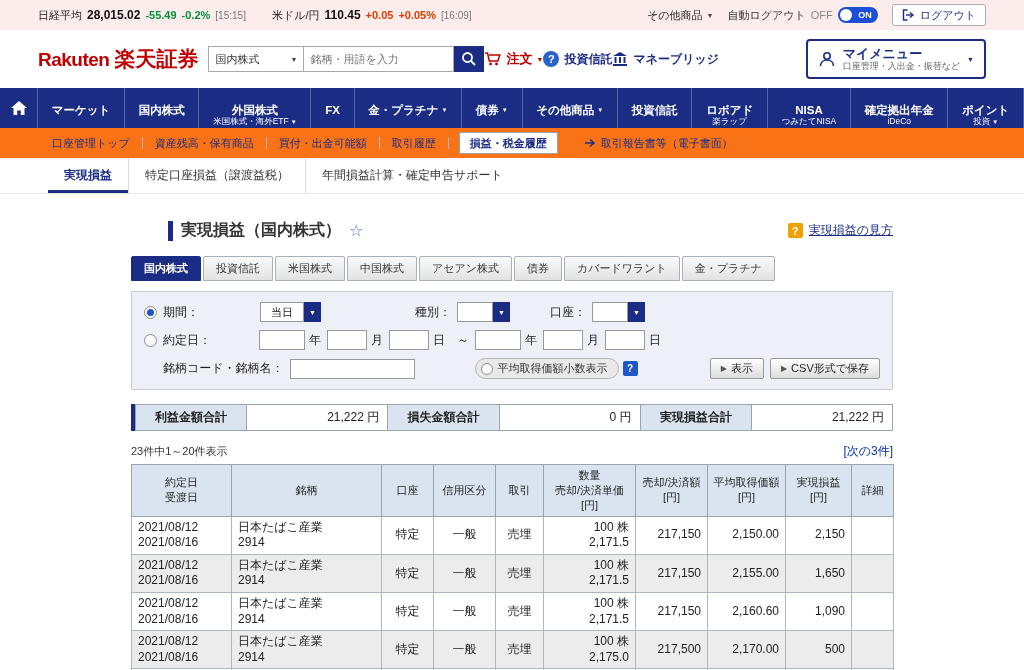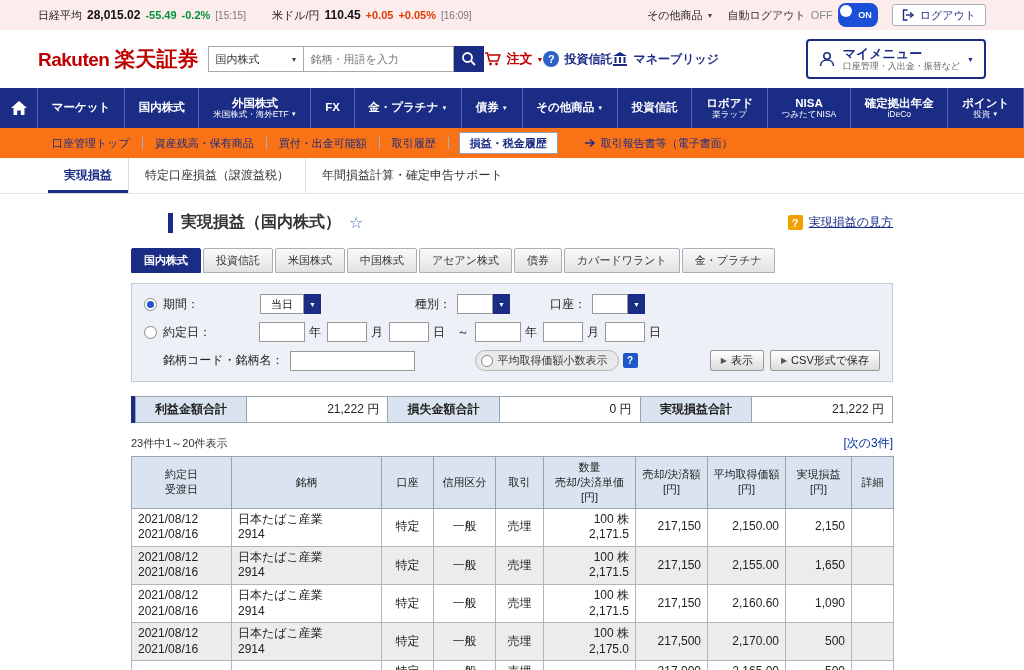--- a/index.html
+++ b/index.html
@@ -13,21 +13,21 @@
   .ticker-item { display:flex; gap:5px; align-items:baseline; white-space:nowrap; }
   .t-value { font-weight:bold; color:#111; font-size:12px; }
   .down { color:#00913a; font-weight:bold; }
   .up { color:#e03c00; font-weight:bold; }
   .t-time { color:#777; font-size:10px; }
   .ticker-right { margin-left:auto; display:flex; align-items:center; gap:14px; }
   .group-menu { display:flex; gap:4px; align-items:center; color:#222; cursor:pointer; }
   .arr { font-size:7px; color:#444; }
   .auto-logout { display:flex; align-items:center; gap:5px; color:#333; }
   .off-label { color:#888; }
-  .toggle { width:40px; height:24px; border-radius:8px; background:#1b4fd8; position:relative;
+  .toggle { width:40px; height:16px; border-radius:8px; background:#1b4fd8; position:relative;
     display:flex; align-items:center; justify-content:flex-end; padding-right:6px; cursor:pointer; }
   .toggle .knob { position:absolute; left:2px; top:2px; width:12px; height:12px; border-radius:50%; background:#fff; }
   .toggle .on-label { color:#fff; font-size:9px; font-weight:bold; }
   .logout-btn { border:1px solid #a8b0c0; background:#fff; border-radius:3px; height:22px;
     display:flex; align-items:center; gap:5px; padding:0 9px; color:#1b2c85; font-size:11px; cursor:pointer; }
 
   
   .site-header { height:58px; display:flex; align-items:center; padding:13px 38px; gap:0; background:#fff; }
   .logo { display:flex; align-items:baseline; gap:5px; cursor:pointer; }
   .logo-rakuten { color:#bf0000; font-weight:bold; font-size:19px; letter-spacing:-0.5px; }
@@ -48,22 +48,22 @@
     display:flex; align-items:center; gap:7px; padding:0 10px; cursor:pointer; }
   .mymenu-texts { display:flex; flex-direction:column; line-height:1.2; }
   .mymenu-label { color:#1b2c85; font-weight:bold; font-size:13px; }
   .mymenu-sub { color:#666; font-size:9px; }
   .mymenu-box .arr { color:#1b2c85; }
 
   
   .main-nav { height:40px; background:#1b2c85; display:flex; align-items:stretch; color:#fff; }
   .nav-home { width:38px; display:flex; align-items:center; justify-content:center;
     border-right:1px solid rgba(255,255,255,.28); cursor:pointer; }
-  .nav-item { flex:1 1 auto; display:flex; flex-direction:column; align-items:center; justify-content:center;
-    border-right:1px solid rgba(255,255,255,.28); padding:0 5px; text-align:center; line-height:1.15;
+  .nav-item { flex:1 1 auto; display:flex; flex-direction:column; align-items:center; 
+    border-right:1px solid rgba(255,255,255,.28); padding:16px 5px; text-align:center; line-height:1.15;
     cursor:pointer; white-space:nowrap; }
   .nav-l1-row { display:flex; align-items:center; gap:3px; }
   .nav-l1 { font-size:11.5px; font-weight:bold; }
   .nav-l2 { font-size:8.5px; display:flex; align-items:center; gap:2px; }
   .nav-item .arr { color:#fff; font-size:6px; }
 
   
   .sub-nav { height:30px; background:#f97316; display:flex; align-items:center; padding:0 40px;
     font-size:11px; color:#1b2c85; }
   .sub-item { padding:0 12px; border-right:1px solid #a8b4c6; cursor:pointer; line-height:12px; }
@@ -75,21 +75,21 @@
   .section-tabs { height:36px; display:flex; align-items:stretch; padding-left:48px;
     border-bottom:1px solid #e3e3e3; background:#fff; }
   .stab { display:flex; align-items:center; padding:0 16px; font-size:12px; color:#333;
     position:relative; cursor:pointer; }
   .stab + .stab { border-left:1px solid #ddd; }
   .stab.active { color:#1b2c85; font-weight:bold; }
   .stab.active::after { content:""; position:absolute; left:0; right:0; bottom:0; height:3px; background:#1b2c85; }
 
   
   .content { width:762px; margin-left:131px; }
-  .title-row { margin-top:18px; display:flex; align-items:center;padding-left:37px; }
+  .title-row { margin-top:26px; display:flex; align-items:center;padding-left:37px; }
   .title-left { display:flex; align-items:center; gap:8px; }
   .title-bar { width:5px; height:20px; background:#1b2c85; }
   .page-title { font-size:16px; font-weight:bold; color:#333; }
   .star { color:#5577bb; font-size:16px; cursor:pointer; }
   .title-right { margin-left:auto; display:flex; align-items:center; gap:6px; }
   .help-badge { width:15px; height:15px; background:#f0a000; color:#fff; font-weight:bold; font-size:11px;
     display:flex; align-items:center; justify-content:center; border-radius:2px; }
   .help-link { color:#1b2c85; font-size:12px; text-decoration:underline; cursor:pointer; }
 
   .product-tabs { margin-top:15px; display:flex; gap:2px; align-items:flex-end; }

